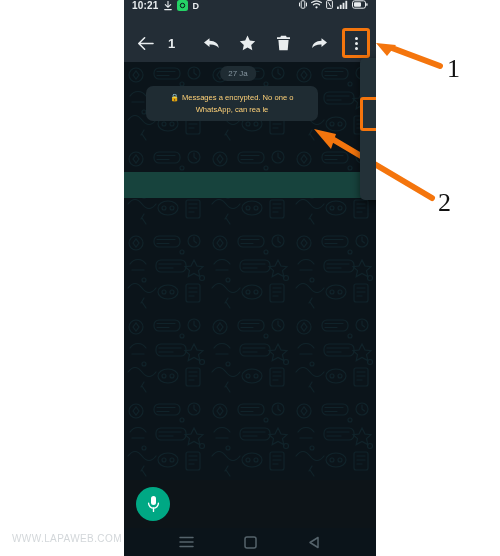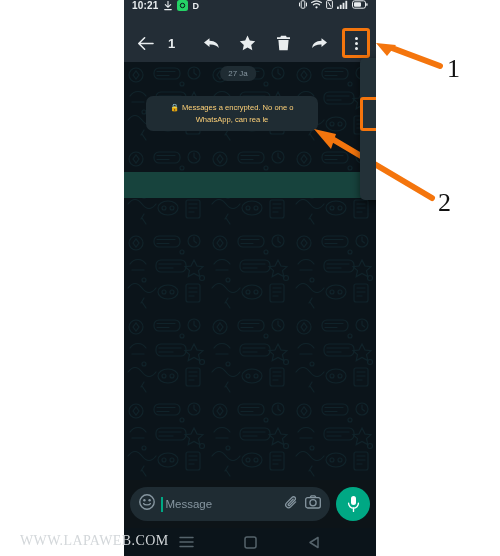--- a/index.html
+++ b/index.html
@@ -84,21 +84,20 @@
   
   #enc-bubble{
     position:absolute;left:22px;top:24px;width:172px;
     background:#1f2c33;
     border-radius:7px;
     padding:6px 9px;
     box-sizing:border-box;
     color:#ffd279;
     font-size:7.6px;line-height:1.45;
     text-align:center;
-    margin-top:10px;
   }
   #enc-bubble .lock{font-size:7.5px;}
 
   
   #sel-band{
     position:absolute;left:0;top:110px;width:252px;height:26px;
     background:#17433d;
   }
 
   
@@ -161,23 +160,23 @@
     position:absolute;
     font-family:"Liberation Serif", serif;
     font-size:26px;color:#111;
   }
   #num1{left:447px;top:54px;}
   #num2{left:438px;top:188px;}
   .arrow-svg{position:absolute;pointer-events:none;}
 
   
   #watermark{
-    position:absolute;left:20px;top:533px;
-    color:#d3d7da;font-size:14px;letter-spacing:.4px;
-    font-family:Liberation Serif, serif;
+    position:absolute;left:12px;top:533px;
+    color:#d3d7da;font-size:10px;letter-spacing:.4px;
+    font-family:Liberation Sans, sans-serif;
   }
 </style>
 </head>
 <body>
 
 <div id="phone">
 
   <div id="statusbar">
     <div class="sb-left">
       <span class="clock">10:21</span>
@@ -323,44 +322,20 @@
     </div>
     <div class="menu-item">
       
     </div>
     <div class="menu-item">
       
     </div>
   </div>
 
   <div id="compose">
-    <div id="input-pill">
-      <span>
-        <svg width="16" height="16" viewBox="0 0 16 16">
-            <circle cx="8" cy="8" r="7.2" fill="none" stroke="#8696a0" stroke-width="1.4"></circle>
-            <circle cx="5.4" cy="6.2" r="1.2" fill="#8696a0"></circle>
-            <circle cx="10.6" cy="6.2" r="1.2" fill="#8696a0"></circle>
-            <path d="M4.6 9.6c.9 1.7 5.9 1.7 6.8 0" stroke="#8696a0" stroke-width="1.3" fill="none" stroke-linecap="round"></path>
-          </svg>
-      </span>
-      <span id="caret"></span>
-      <span id="msg-placeholder">Message</span>
-      <span>
-        <svg width="15" height="15" viewBox="0 0 15 15">
-            <path d="M11.6 6.9l-5 5a2.8 2.8 0 01-4-4l5.6-5.6a1.9 1.9 0 012.7 2.7L5.6 10.4a.95.95 0 01-1.3-1.3l4.8-4.8" stroke="#8696a0" stroke-width="1.3" fill="none" stroke-linecap="round" stroke-linejoin="round"></path>
-          </svg>
-      </span>
-      <span>
-        <svg width="16" height="14" viewBox="0 0 16 14">
-            <rect x="0.7" y="2.6" width="14.6" height="10.4" rx="2" fill="none" stroke="#8696a0" stroke-width="1.3"></rect>
-            <path d="M5 2.6l1.2-1.8h3.6L11 2.6" fill="none" stroke="#8696a0" stroke-width="1.3" stroke-linejoin="round"></path>
-            <circle cx="8" cy="7.8" r="3.1" fill="none" stroke="#8696a0" stroke-width="1.3"></circle>
-          </svg>
-      </span>
-    </div>
     <div id="mic-btn">
       <svg width="15" height="18" viewBox="0 0 15 18">
           <rect x="5" y="1" width="5" height="9" rx="2.5" fill="#fff"></rect>
           <path d="M2.6 8.2a4.9 4.9 0 009.8 0" stroke="#fff" stroke-width="1.4" fill="none" stroke-linecap="round"></path>
           <path d="M7.5 13v3.4" stroke="#fff" stroke-width="1.4" stroke-linecap="round"></path>
         </svg>
     </div>
   </div>
 
   <div id="navbar">

